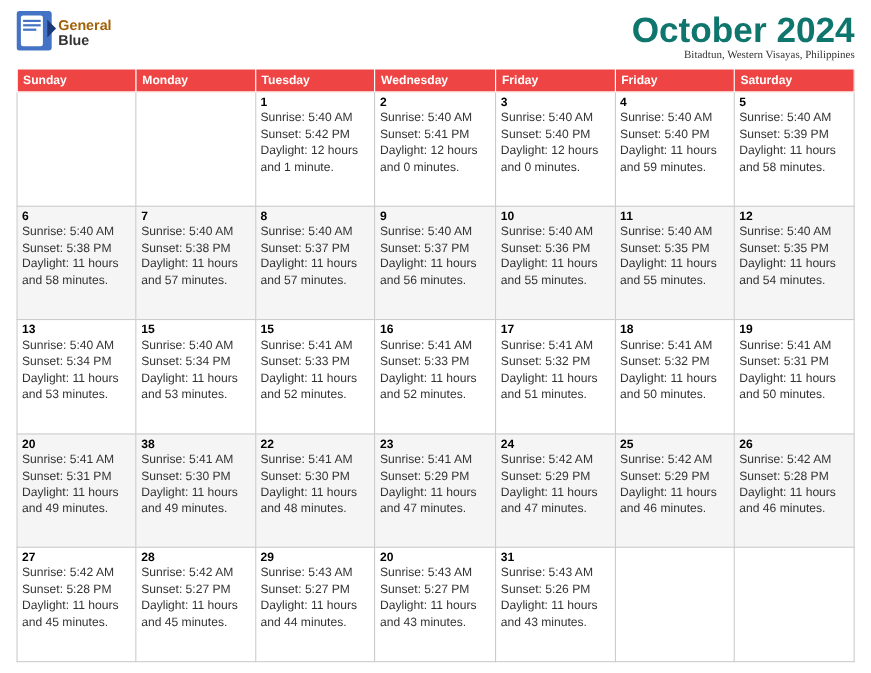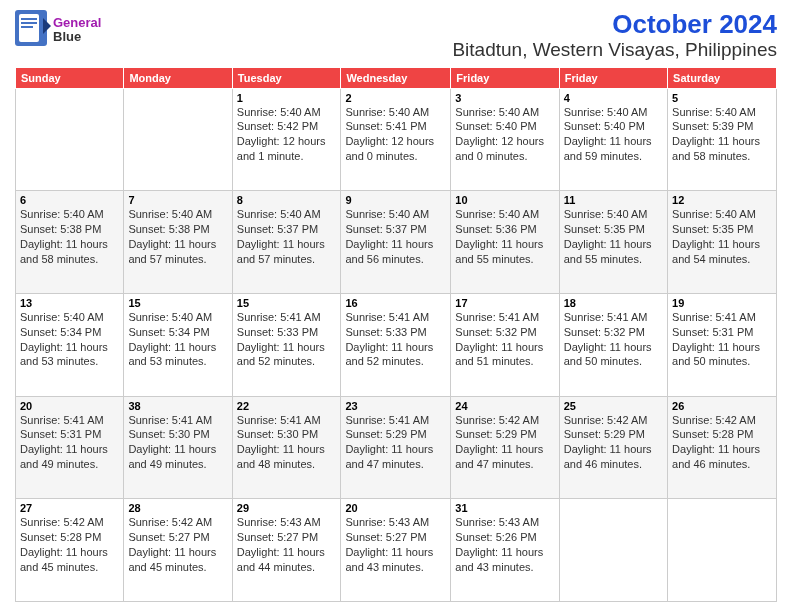--- a/index.html
+++ b/index.html
@@ -29,33 +29,34 @@
       gap: 2px;
     }
     .logo-text {
       display: flex;
       flex-direction: column;
       font-size: 13px;
       font-weight: bold;
       line-height: 1.1;
       color: #333;
     }
-    .logo-text span:first-child { color: #a21caf; }
+    .logo-text span:first-child { color: #a16207; }
     .title-block {
       text-align: right;
     }
     .month-title {
-      font-size: 26px;
+      font-size: 32px;
       font-weight: bold;
-      color: #1d4ed8;
+      color: #0f766e;
       line-height: 1.1;
     }
     .location {
-      font-size: 19px;
+      font-size: 10px;
       color: #333;
+      font-family: Liberation Serif, serif;
     }
     .calendar {
       flex: 1;
       border-collapse: collapse;
       width: 100%;
       font-size: 10px;
     }
     .calendar th {
       background: #ef4444;
       color: #fff;

